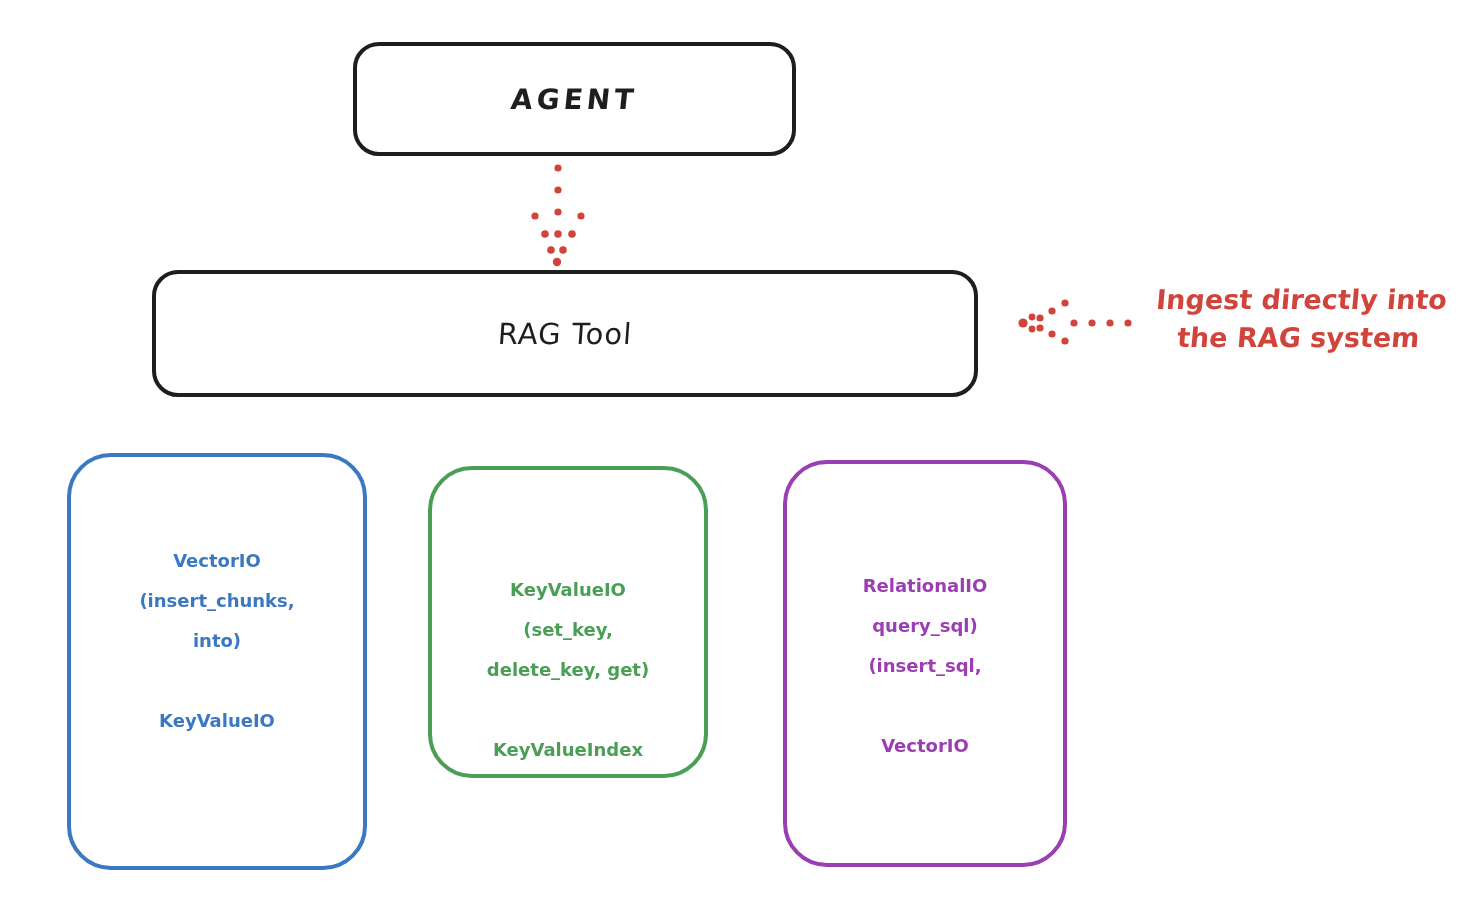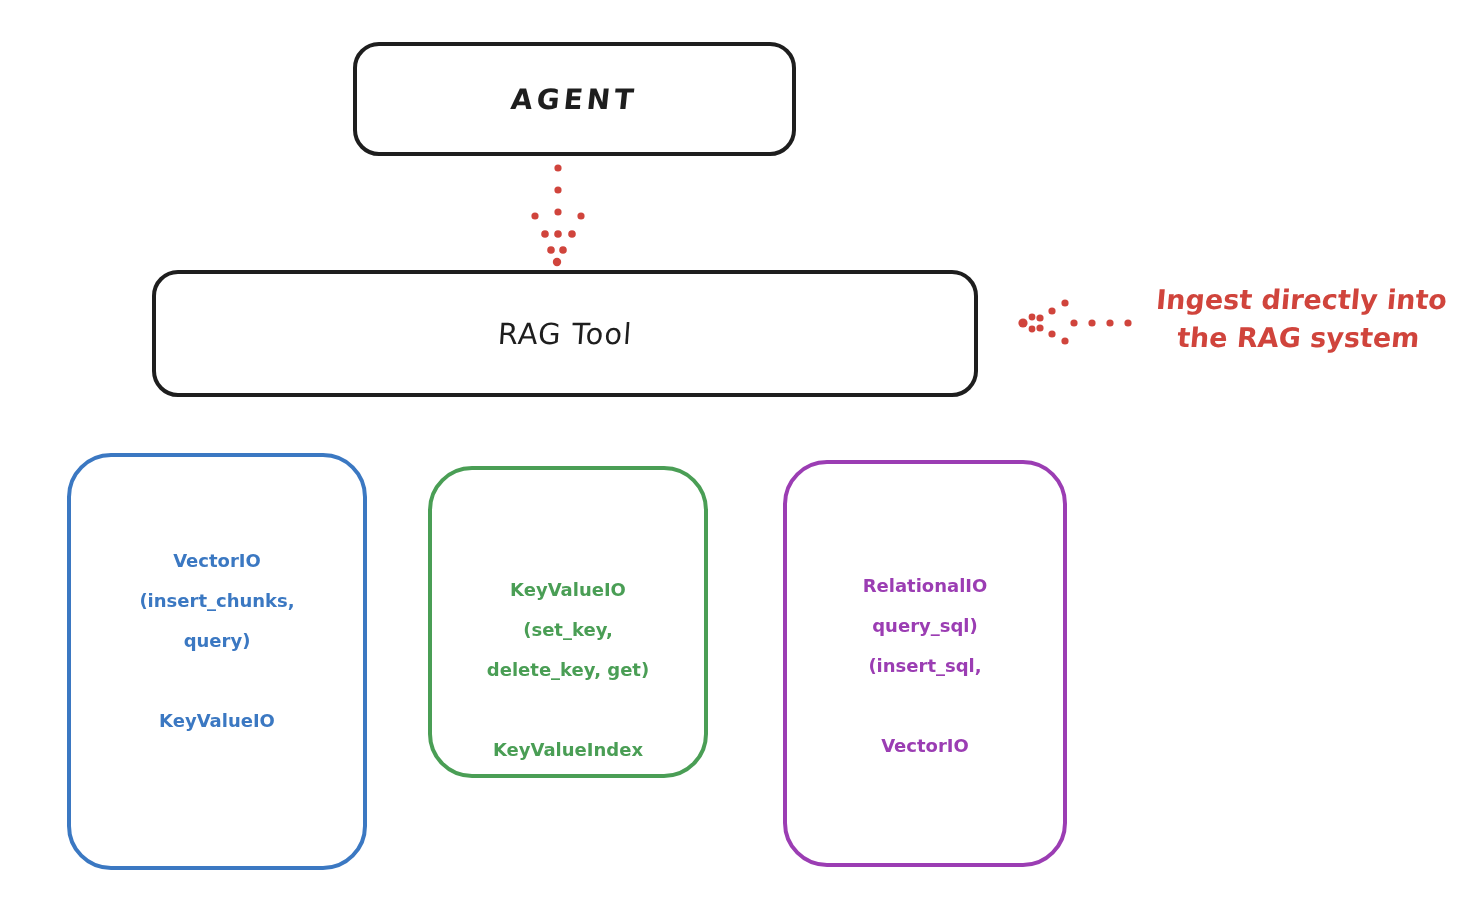--- a/index.html
+++ b/index.html
@@ -111,21 +111,21 @@
 
   <div class="annotation" style="color: rgb(208, 68, 60);">
     <div>Ingest directly into</div>
     <div>the RAG system</div>
   </div>
 
   <div class="backend backend-vector" style="border-color: rgb(59, 120, 194);">
     <div class="backend-content" style="color: rgb(59, 120, 194);">
       <div class="io-line">VectorIO</div>
       <div class="io-line">(insert_chunks,</div>
-      <div class="io-line">query)</div>
+      <div class="io-line">into)</div>
       <div class="index-label">KeyValueIO</div>
     </div>
   </div>
 
   <div class="backend backend-keyvalue" style="border-color: rgb(74, 158, 85);">
     <div class="backend-content" style="color: rgb(74, 158, 85);">
       <div class="io-line">KeyValueIO</div>
       <div class="io-line">(set_key,</div>
       <div class="io-line">delete_key, get)</div>
       <div class="index-label">KeyValueIndex</div>

